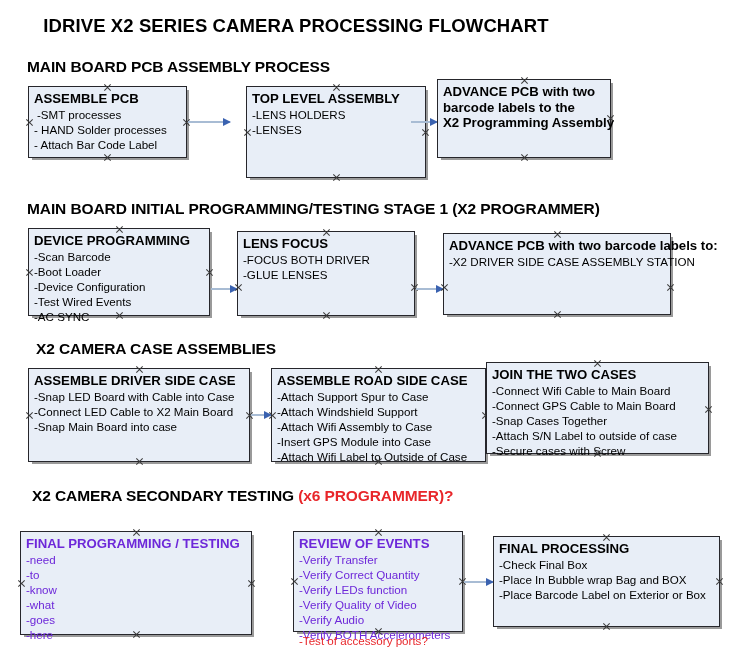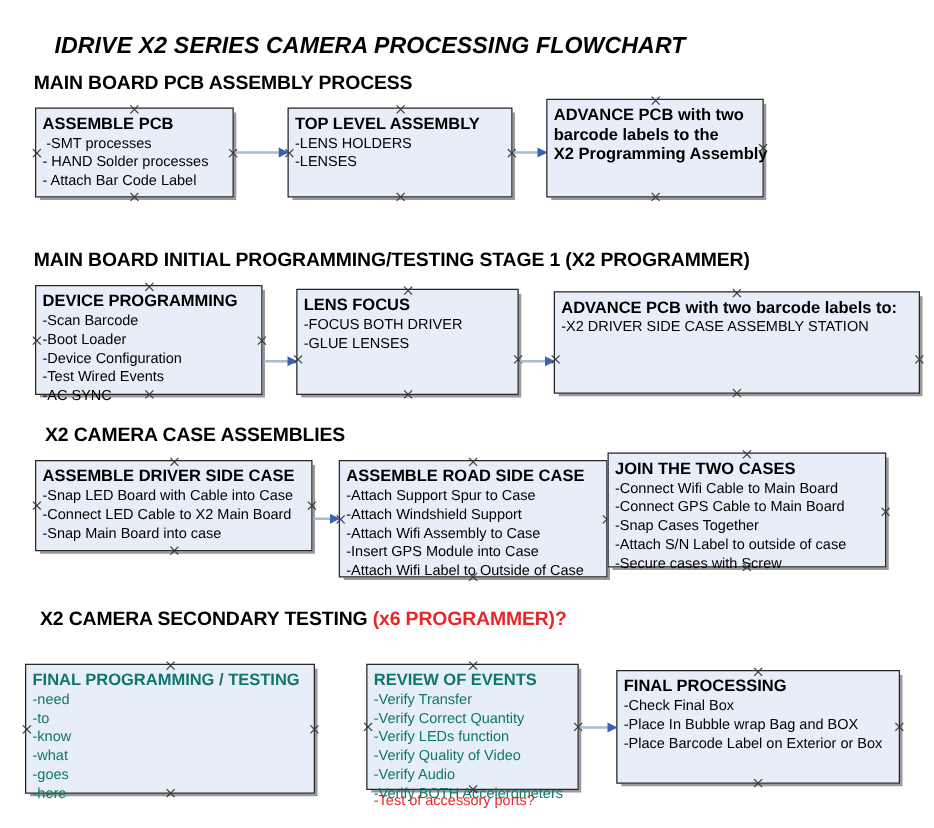--- a/index.html
+++ b/index.html
@@ -14,27 +14,26 @@
   #canvas {
     position: relative;
     width: 747px;
     height: 662px;
     overflow: hidden;
     background: #ffffff;
   }
   .doc-title {
     position: absolute;
     left: 0;
-    top: 25px;
+    top: 15px;
     width: 592px;
     text-align: center;
     font-size: 18.5px;
     font-weight: bold;
     letter-spacing: 0.1px;
-    font-style: italic;
   }
   .section-title {
     position: absolute;
     font-size: 15.5px;
     font-weight: bold;
     white-space: nowrap;
     letter-spacing: -0.1px;
   }
   .section-title .accent {
     color: #e8262a;
@@ -58,21 +57,21 @@
     line-height: 1.30;
     white-space: nowrap;
   }
   .node .body {
     position: absolute;
     left: 5px;
     top: 4px;
     right: 2px;
   }
   .node.red .title, .node.red .line {
-    color: #0f766e;
+    color: #6d28d9;
   }
   .node .line.overflow {
     position: absolute;
     left: 5px;
   }
   
   .conn {
     position: absolute;
     height: 2px;
     background: #a8bcd4;
@@ -129,21 +128,21 @@
     <span class="handle" style="left:50%; top:0;"></span>
     <span class="handle" style="left:50%; top:100%;"></span>
     <span class="handle" style="left:0; top:50%;"></span>
     <span class="handle" style="left:100%; top:50%;"></span>
   </div>
 
   <div class="conn" style="left:188px; top:121px; width:42px;">
     <span class="head"></span>
   </div>
 
-  <div class="node" style="left:230px; top:86px; width:180px; height:72px;">
+  <div class="node" style="left:246px; top:86px; width:180px; height:92px;">
     <div class="body">
       <div class="title">TOP LEVEL ASSEMBLY</div>
       <div class="line">-LENS HOLDERS</div>
       <div class="line">-LENSES</div>
     </div>
     <span class="handle" style="left:50%; top:0;"></span>
     <span class="handle" style="left:50%; top:100%;"></span>
     <span class="handle" style="left:0; top:50%;"></span>
     <span class="handle" style="left:100%; top:50%;"></span>
   </div>
@@ -195,36 +194,36 @@
     <span class="handle" style="left:50%; top:0;"></span>
     <span class="handle" style="left:50%; top:100%;"></span>
     <span class="handle" style="left:0; top:67%;"></span>
     <span class="handle" style="left:100%; top:67%;"></span>
   </div>
 
   <div class="conn" style="left:416px; top:288px; width:27px;">
     <span class="head"></span>
   </div>
 
-  <div class="node" style="left:443px; top:233px; width:293px; height:82px;">
+  <div class="node" style="left:443px; top:233px; width:228px; height:82px;">
     <div class="body">
       <div class="title">ADVANCE PCB with two barcode labels to:</div>
       <div class="line">-X2 DRIVER  SIDE  CASE  ASSEMBLY STATION</div>
     </div>
     <span class="handle" style="left:50%; top:0;"></span>
     <span class="handle" style="left:50%; top:100%;"></span>
     <span class="handle" style="left:0; top:67%;"></span>
     <span class="handle" style="left:100%; top:67%;"></span>
   </div>
 
   <div class="section-title" style="left:36px; top:340px;text-align:center;">
     <span>X2 CAMERA CASE ASSEMBLIES</span>
   </div>
 
-  <div class="node" style="left:28px; top:368px; width:222px; height:73px;">
+  <div class="node" style="left:28px; top:368px; width:222px; height:94px;">
     <div class="body">
       <div class="title">ASSEMBLE DRIVER SIDE CASE</div>
       <div class="line">-Snap LED Board with Cable into Case</div>
       <div class="line">-Connect LED Cable to X2 Main Board</div>
       <div class="line">-Snap Main Board into case</div>
     </div>
     <span class="handle" style="left:50%; top:0;"></span>
     <span class="handle" style="left:50%; top:100%;"></span>
     <span class="handle" style="left:0; top:50%;"></span>
     <span class="handle" style="left:100%; top:50%;"></span>

